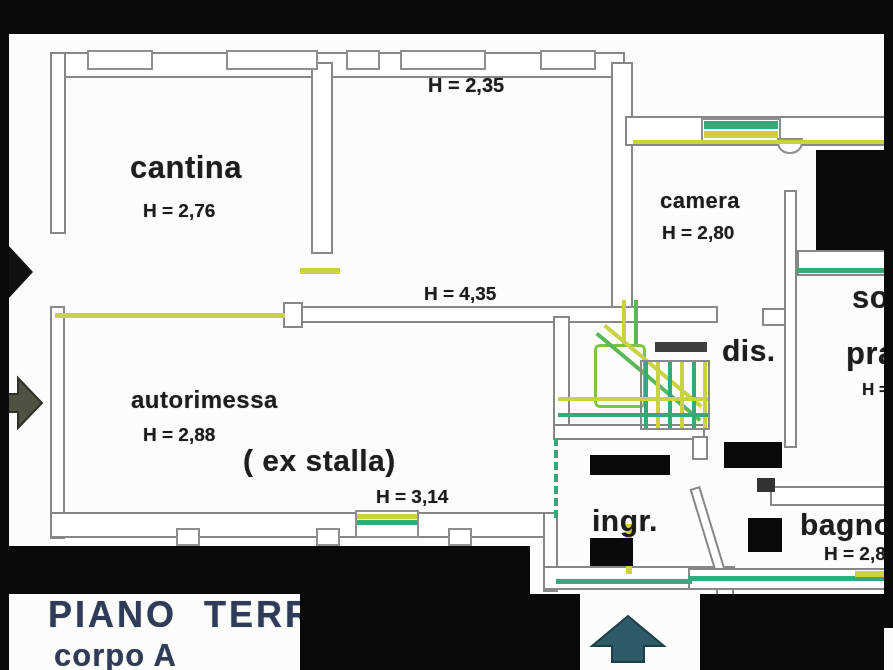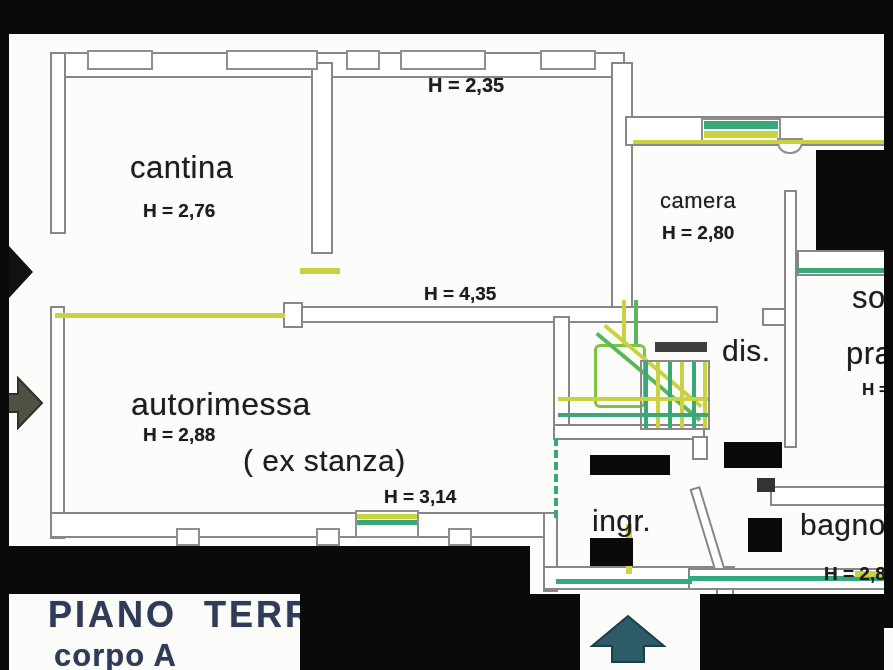--- a/index.html
+++ b/index.html
@@ -3,21 +3,21 @@
 <meta charset="utf-8">
 <style>
   html,body{margin:0;padding:0;background:#ffffff;}
   #canvas{position:relative;width:893px;height:670px;background:#fcfcfa;overflow:hidden;
           font-family:"Liberation Sans",sans-serif;}
   .wall{position:absolute;background:#ffffff;border:2px solid #878787;box-sizing:border-box;}
   .dark{position:absolute;background:#0a0a0a;}
   .hl{position:absolute;}
   .win{position:absolute;background:#ffffff;border:2px solid #8f8f8f;box-sizing:border-box;}
   .lbl{position:absolute;white-space:nowrap;color:#1d1d1d;text-shadow:0 0 1px rgba(35,35,35,.55);}
-  .rname{font-size:31px;font-weight:400;letter-spacing:.5px;text-align:center;}
+  .rname{font-size:31px;font-weight:700;letter-spacing:.5px;text-align:center;}
   .rh{font-size:19px;font-weight:700;}
   .title-main{font-size:36px;font-weight:700;color:#2e3b59;letter-spacing:3px;word-spacing:14px;}
   .title-sub{font-size:31px;font-weight:700;color:#2e3b59;letter-spacing:1px;}
   svg{position:absolute;overflow:visible;}
 </style>
 </head>
 <body>
 
 <div id="canvas">
 
@@ -107,30 +107,30 @@
   <div class="lbl rh" style="left:662px;top:222px;">H = 2,80</div>
 
   <div class="lbl rh" style="left:424px;top:283px;">H = 4,35</div>
 
   <div class="lbl rname" style="left:722px;top:334px;font-size:30px;">dis.</div>
 
   <div class="lbl rname" style="left:852px;top:280px;">so</div>
   <div class="lbl rname" style="left:846px;top:336px;">pra</div>
   <div class="lbl rh" style="left:862px;top:380px;font-size:17px;">H =</div>
 
-  <div class="lbl rname" style="left:131px;top:386px;font-size:32px;">autorimessa</div>
+  <div class="lbl rname" style="left:131px;top:386px;font-size:24px;">autorimessa</div>
   <div class="lbl rh" style="left:143px;top:424px;">H = 2,88</div>
 
-  <div class="lbl rname" style="left:243px;top:444px;font-size:30px;">( ex stanza)</div>
-  <div class="lbl rh" style="left:384px;top:486px;">H = 3,14</div>
+  <div class="lbl rname" style="left:243px;top:444px;font-size:30px;">( ex stalla)</div>
+  <div class="lbl rh" style="left:376px;top:486px;">H = 3,14</div>
 
   <div class="lbl rname" style="left:592px;top:504px;font-size:30px;">ingr.</div>
 
   <div class="lbl rname" style="left:800px;top:508px;font-size:30px;">bagno</div>
-  <div class="lbl rh" style="left:824px;top:543px;margin-top:20px;">H = 2,8</div>
+  <div class="lbl rh" style="left:824px;top:543px;">H = 2,8</div>
 
   <div class="lbl title-main" style="left:48px;top:594px;">PIANO TERRA</div>
   <div class="lbl title-sub" style="left:54px;top:638px;">corpo A</div>
 
   <div class="dark" style="left:0;top:0;width:893px;height:34px;"></div>
   <div class="dark" style="left:0;top:0;width:9px;height:670px;"></div>
   <div class="dark" style="left:884px;top:0;width:9px;height:628px;"></div>
   <div class="dark" style="left:816px;top:150px;width:68px;height:100px;"></div>
   <div class="dark" style="left:9px;top:546px;width:521px;height:48px;"></div>
   <div class="dark" style="left:300px;top:594px;width:280px;height:76px;"></div>

